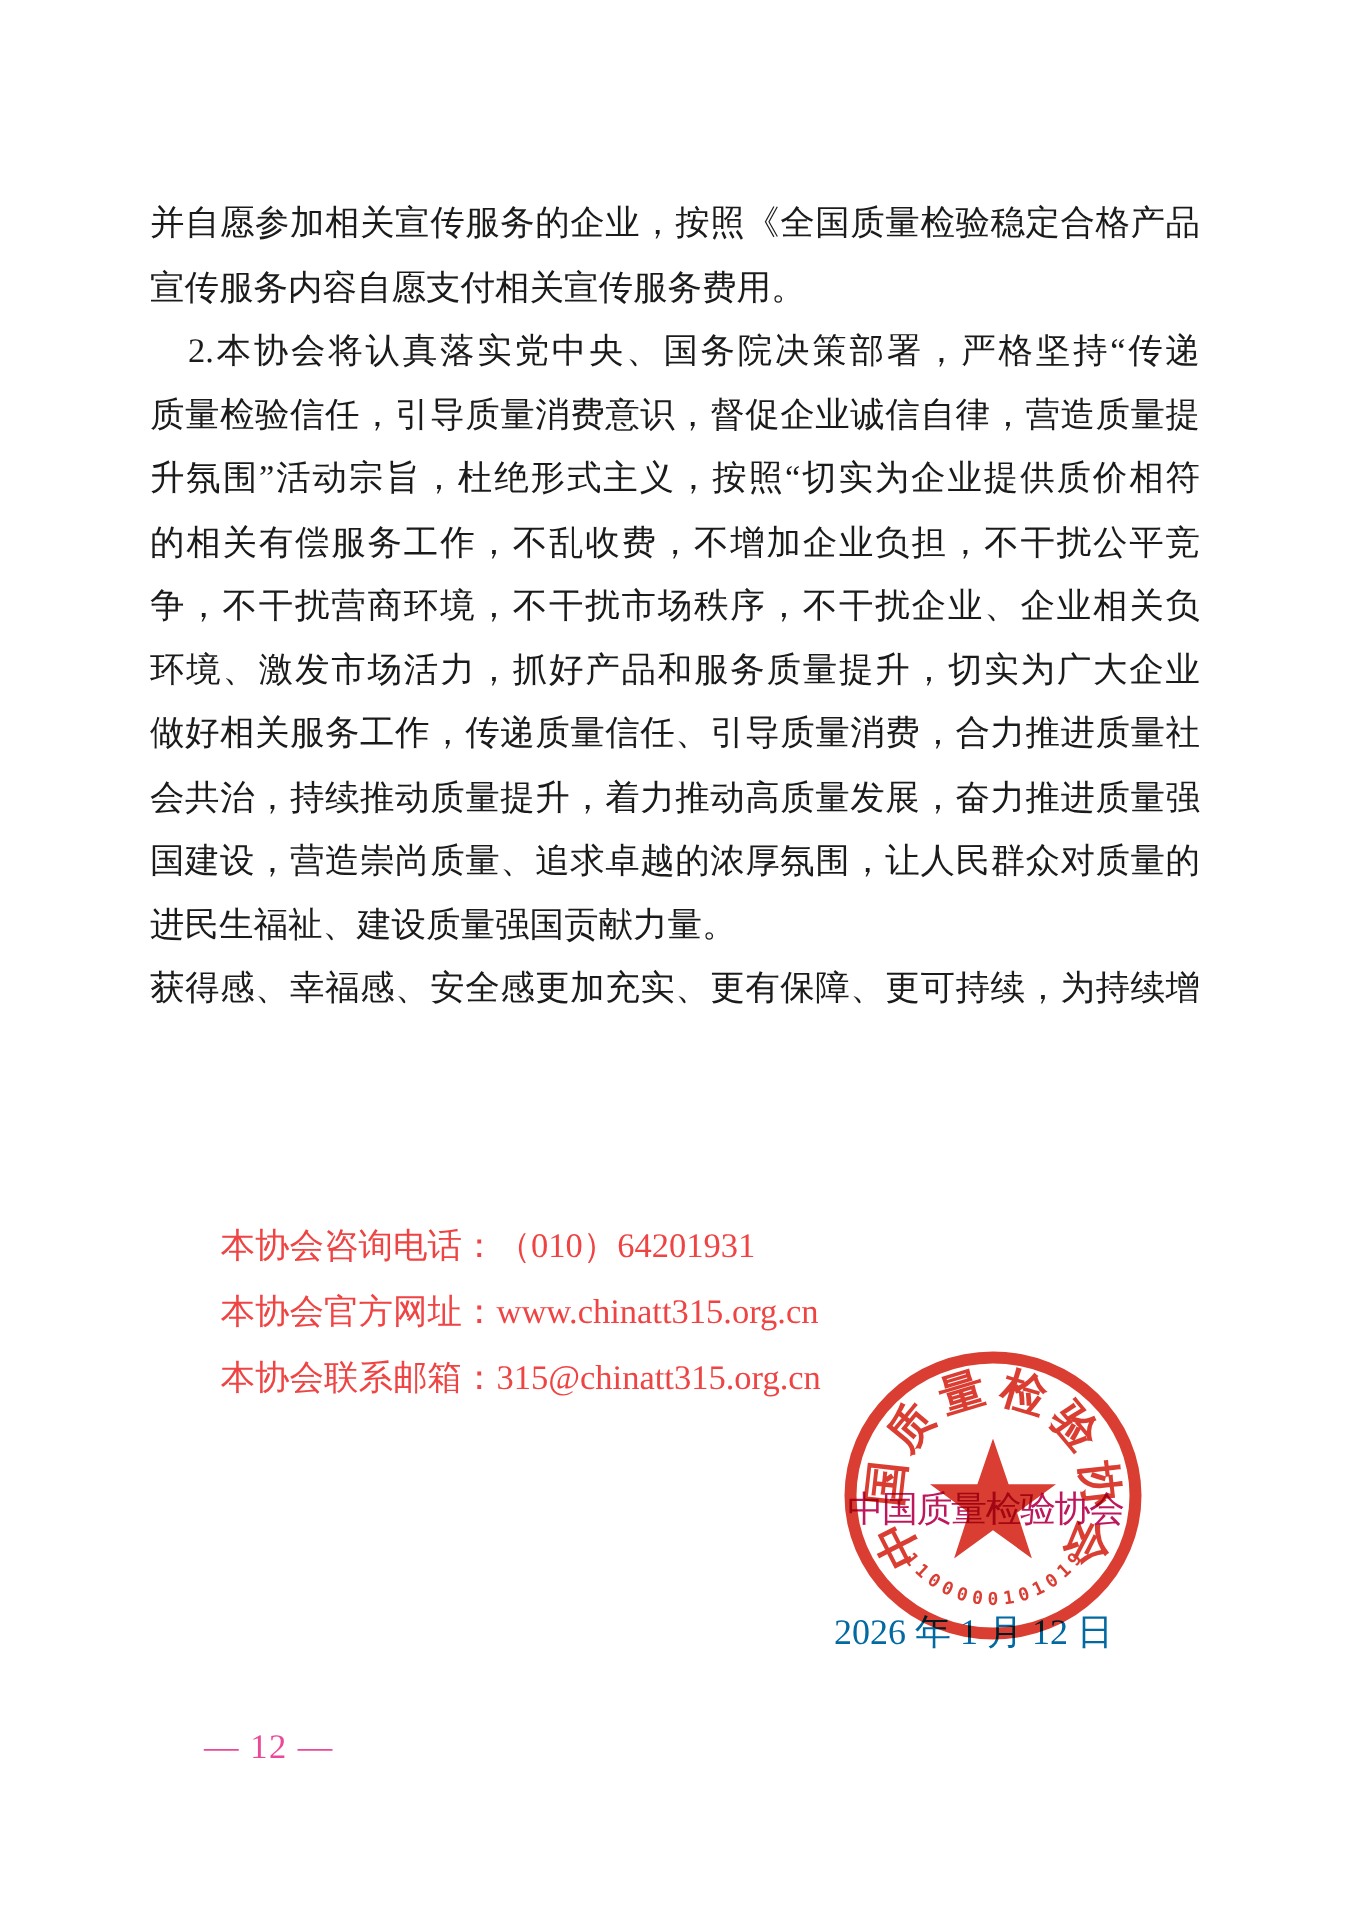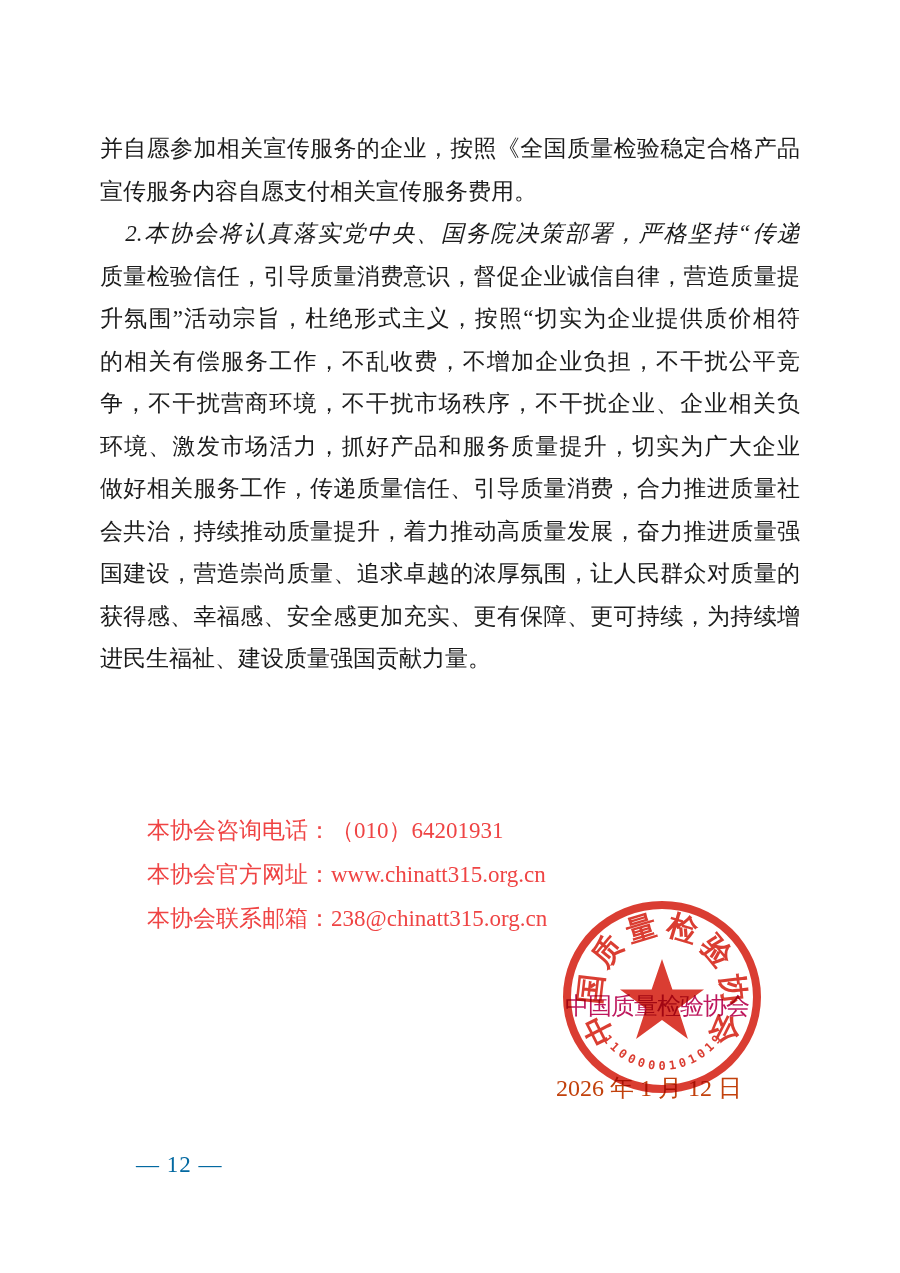--- a/index.html
+++ b/index.html
@@ -59,53 +59,53 @@
   }
 
   
   .signature{
     position:absolute;left:565px;top:990px;
     font-size:24px;letter-spacing:-1px;color:#be185d;
     mix-blend-mode:multiply;white-space:nowrap;
   }
   .sign-date{
     position:absolute;left:556px;top:1072px;
-    font-size:24px;color:#c2410c;mix-blend-mode:multiply;white-space:nowrap;
+    font-size:24px;color:#0369a1;mix-blend-mode:multiply;white-space:nowrap;
   }
 
   .page-number{
     position:absolute;left:136px;top:1152px;
-    font-size:23px;color:#0369a1;letter-spacing:1px;white-space:nowrap;
+    font-size:23px;color:#ec4899;letter-spacing:1px;white-space:nowrap;
   }
 </style>
 </head>
 <body>
 
 <div class="page">
 
   <div class="body-text">
       <div class="bline just">并自愿参加相关宣传服务的企业，按照《全国质量检验稳定合格产品</div>
       <div class="bline">宣传服务内容自愿支付相关宣传服务费用。</div>
-      <div class="bline just" style="padding-left: 1.1em; font-style: italic;">2.本协会将认真落实党中央、国务院决策部署，严格坚持“传递</div>
+      <div class="bline just" style="padding-left: 1.1em;">2.本协会将认真落实党中央、国务院决策部署，严格坚持“传递</div>
       <div class="bline just">质量检验信任，引导质量消费意识，督促企业诚信自律，营造质量提</div>
       <div class="bline just">升氛围”活动宗旨，杜绝形式主义，按照“切实为企业提供质价相符</div>
       <div class="bline just">的相关有偿服务工作，不乱收费，不增加企业负担，不干扰公平竞</div>
       <div class="bline just">争，不干扰营商环境，不干扰市场秩序，不干扰企业、企业相关负</div>
       <div class="bline just">环境、激发市场活力，抓好产品和服务质量提升，切实为广大企业</div>
       <div class="bline just">做好相关服务工作，传递质量信任、引导质量消费，合力推进质量社</div>
       <div class="bline just">会共治，持续推动质量提升，着力推动高质量发展，奋力推进质量强</div>
       <div class="bline just">国建设，营造崇尚质量、追求卓越的浓厚氛围，让人民群众对质量的</div>
+      <div class="bline">进民生福祉、建设质量强国贡献力量。</div>
       <div class="bline just">获得感、幸福感、安全感更加充实、更有保障、更可持续，为持续增</div>
-      <div class="bline">进民生福祉、建设质量强国贡献力量。</div>
     </div>
 
   <div class="contact">
       <div class="cline">本协会咨询电话：（010）64201931</div>
       <div class="cline">本协会官方网址：www.chinatt315.org.cn</div>
-      <div class="cline">本协会联系邮箱：238@chinatt315.org.cn</div>
+      <div class="cline">本协会联系邮箱：315@chinatt315.org.cn</div>
     </div>
 
   <div class="seal">
     <div class="seal-ring"></div>
     <div class="seal-star"></div>
     <div id="seal-arc">
         <span class="seal-char" style="transform: translate(-50%, -50%) rotate(-117deg) translateY(-71px);">中</span>
         <span class="seal-char" style="transform: translate(-50%, -50%) rotate(-83.5714deg) translateY(-71px);">国</span>
         <span class="seal-char" style="transform: translate(-50%, -50%) rotate(-50.1429deg) translateY(-71px);">质</span>
         <span class="seal-char" style="transform: translate(-50%, -50%) rotate(-16.7143deg) translateY(-71px);">量</span>

